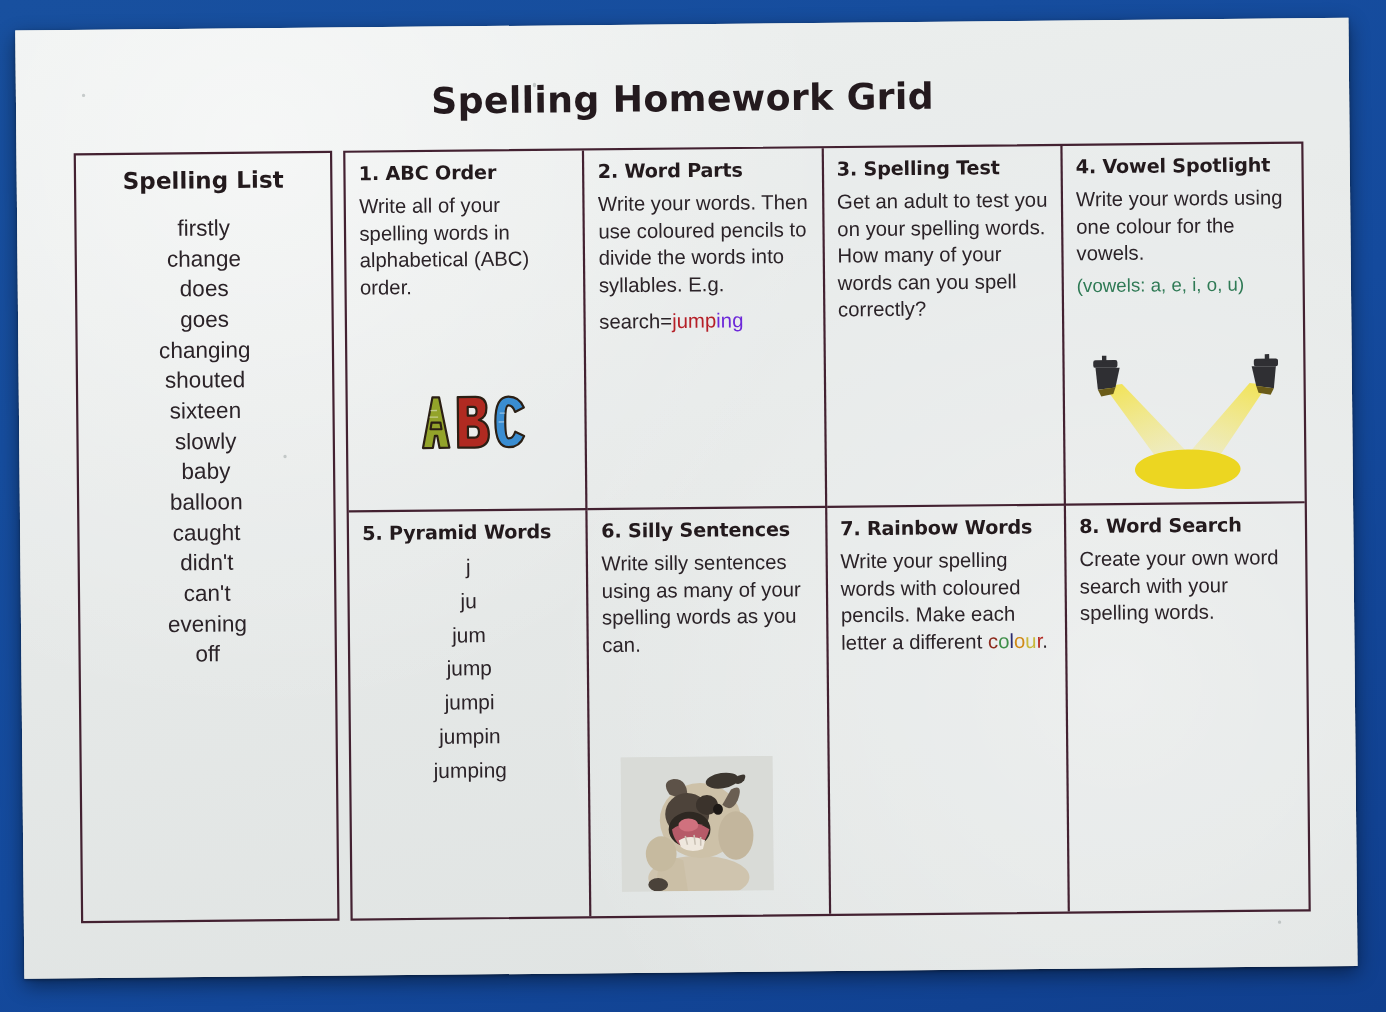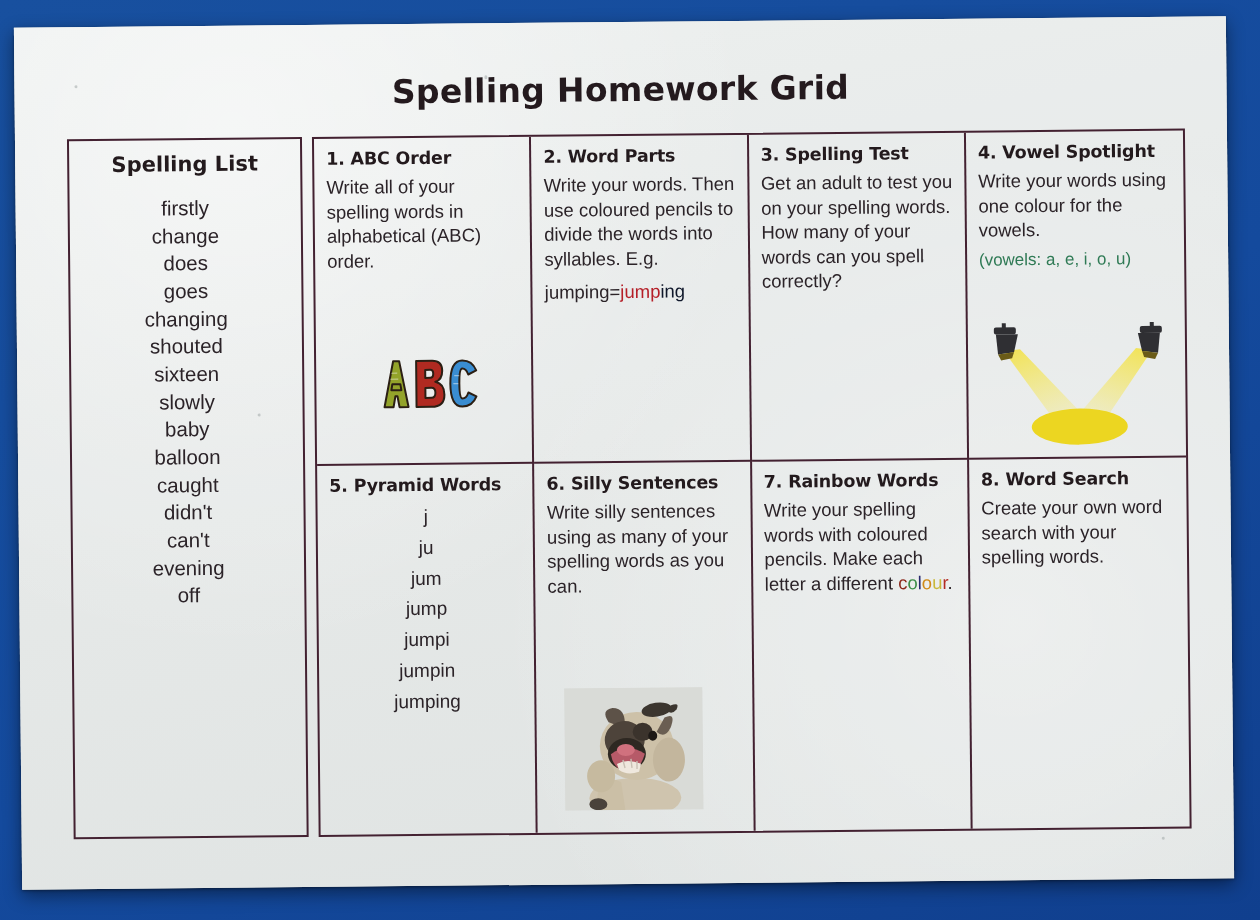--- a/index.html
+++ b/index.html
@@ -117,21 +117,21 @@
     white-space: nowrap;
   }
   .eg {
     font-family: "Liberation Sans", sans-serif;
     font-size: 18.5px;
     color: #2b2328;
     margin-top: 10px;
     white-space: nowrap;
   }
   .syl-a { color: #b51f28; }
-  .syl-b { color: #0f172a; }
+  .syl-b { color: #6d28d9; }
 
   
   .list-title {
     text-align: center;
     font-family: "DejaVu Sans", sans-serif;
     font-weight: bold;
     font-size: 21px;
     color: #231a1d;
     margin-top: 12px;
   }
@@ -244,21 +244,21 @@
               <path d="M25 22 L31 22 M24 28 L32 28"></path>
               <path d="M88 25 L93 25 M87 33 L92 33"></path>
             </g>
           </svg>
         </div>
 
         <div class="cell">
           <div class="cell-title">2. Word Parts</div>
           <div class="cell-body">Write your words. Then use coloured pencils to divide the words into syllables. E.g.</div>
           <div class="eg">
-            <span>jumping=</span><span class="syl-a">jump</span><span class="syl-b">ing</span>
+            <span>search=</span><span class="syl-a">jump</span><span class="syl-b">ing</span>
           </div>
         </div>
 
         <div class="cell">
           <div class="cell-title">3. Spelling Test</div>
           <div class="cell-body">Get an adult to test you on your spelling words. How many of your words can you spell correctly?</div>
         </div>
 
         <div class="cell last-col">
           <div class="cell-title">4. Vowel Spotlight</div>

